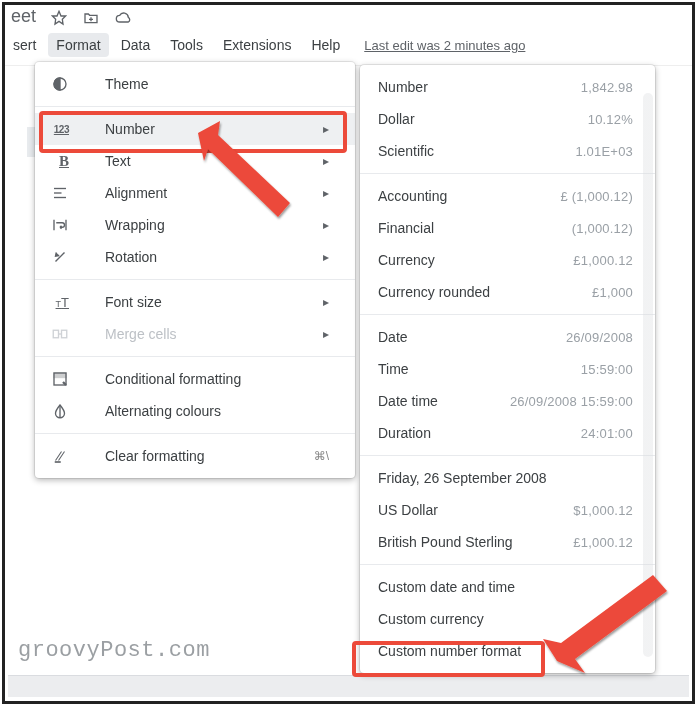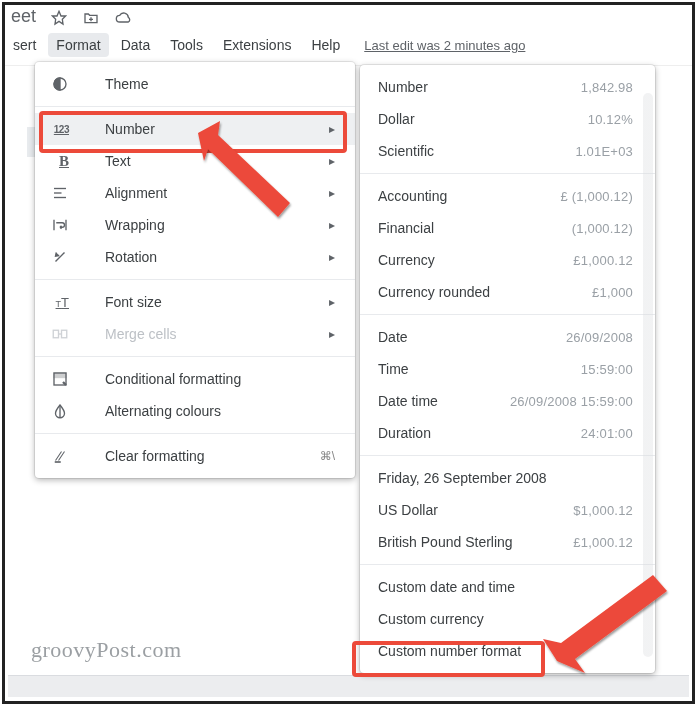--- a/index.html
+++ b/index.html
@@ -8,39 +8,39 @@
 .titlebar { display: flex; align-items: flex-end; gap: 14px; padding: 4px 6px 2px 6px; height: 24px; }
 .doc-title { font-size: 18px; color: #5f6368; }
 .title-icon { width: 18px; height: 18px; color: #5f6368; display: flex; align-items: center; justify-content: center; }
 .menubar { display: flex; align-items: center; gap: 4px; padding: 4px 6px 8px 0; border-bottom: 1px solid #eee; }
 .menu-item { padding: 4px 8px; color: #3c4043; font-size: 14px; text-align: center; }
 .menu-item.active { background: #e8eaed; border-radius: 4px; }
 .last-edit { color: #5f6368; text-decoration: underline; font-size: 13px; margin-left: 12px; }
 .sheet-left { position: absolute; left: 0; top: 92px; font-size: 12px; color: #3c4043; line-height: 30px; }
 .sheet-left div { padding-left: 20px; margin-left: 22px; }
 .dropdown { position: absolute; left: 30px; top: 57px; width: 320px; background: #fff; box-shadow: 0 2px 6px rgba(0,0,0,.3), 0 0 0 1px rgba(0,0,0,.08); border-radius: 4px; padding: 6px 0; z-index: 10; }
-.dd-item { display: flex; align-items: center; height: 32px; padding: 0 20px 0 14px; font-size: 14px; color: #3c4043; position: relative; }
+.dd-item { display: flex; align-items: center; height: 32px; padding: 0 26px 0 14px; font-size: 14px; color: #3c4043; position: relative; }
 .dd-item.disabled { color: #bdc1c6; }
 .dd-item.hover { background: #eef0f2; }
 .dd-icon { width: 20px; height: 20px; margin-right: 36px; display: flex; align-items: center; justify-content: flex-end; color: #5f6368; flex-shrink: 0; text-decoration: underline; }
 .dd-item.disabled .dd-icon { color: #cfd2d6; }
 .dd-label { flex: 1; }
 .dd-arrow { font-size: 12px; color: #5f6368; }
 .dd-short { font-size: 12px; color: #888; }
 .dd-sep { height: 1px; background: #e8eaed; margin: 6px 0; }
 .submenu { position: absolute; left: 355px; top: 60px; width: 295px; background: #fff; box-shadow: 0 2px 6px rgba(0,0,0,.3), 0 0 0 1px rgba(0,0,0,.08); border-radius: 4px; padding: 6px 0; z-index: 11; }
 .sub-item { display: flex; align-items: center; height: 32px; padding: 0 22px 0 18px; font-size: 14px; color: #3c4043; }
 .sub-item .val { margin-left: auto; color: #9aa0a6; font-size: 13px; letter-spacing: .2px; }
 .sub-sep { height: 1px; background: #e8eaed; margin: 6px 0; }
 .sub-scroll { position: absolute; right: 2px; top: 28px; bottom: 16px; width: 10px; background: linear-gradient(#d9dbde,#d9dbde); border-radius: 5px; opacity: .35; }
 .highlight { position: absolute; border: 4px solid #ec4a3a; border-radius: 4px; pointer-events: none; z-index: 40; }
 .hi1 { left: 34px; top: 106px; width: 308px; height: 42px; }
 .hi2 { left: 347px; top: 636px; width: 193px; height: 36px; }
 .arrow-svg { position: absolute; z-index: 45; pointer-events: none; }
-.watermark { position: absolute; left: 26px; bottom: 38px; font-family: Liberation Serif, serif; font-size: 22px; color: #8a8f93; opacity: .85; letter-spacing: .5px; z-index: 4; }
+.watermark { position: absolute; left: 13px; bottom: 38px; font-family: Liberation Mono, monospace; font-size: 22px; color: #8a8f93; opacity: .85; letter-spacing: .5px; z-index: 4; }
 .sheet-tab { position: absolute; left: 3px; bottom: 4px; right: 3px; height: 22px; background: #ecedef; border-top: 1px solid #dadce0; }
 </style>
 </head>
 <body>
 
 <div class="frame">
   <div class="titlebar">
     <span class="doc-title">eet</span>
     <span class="title-icon">
         <svg width="16" height="16" viewBox="0 0 24 24" fill="none" stroke="currentColor" stroke-width="2">

